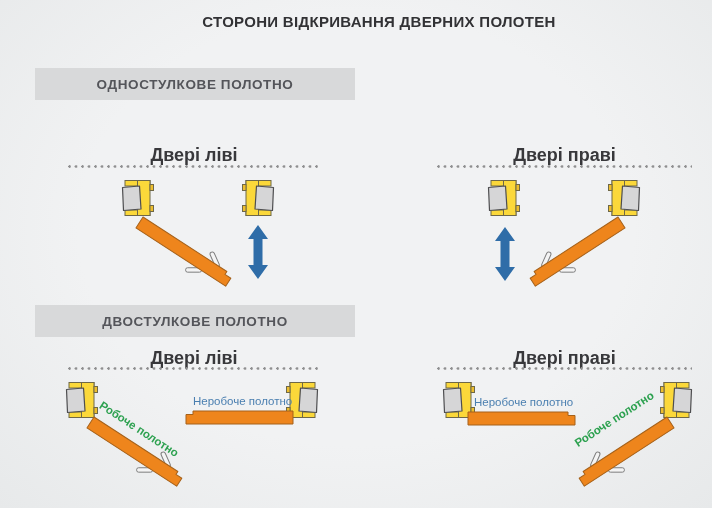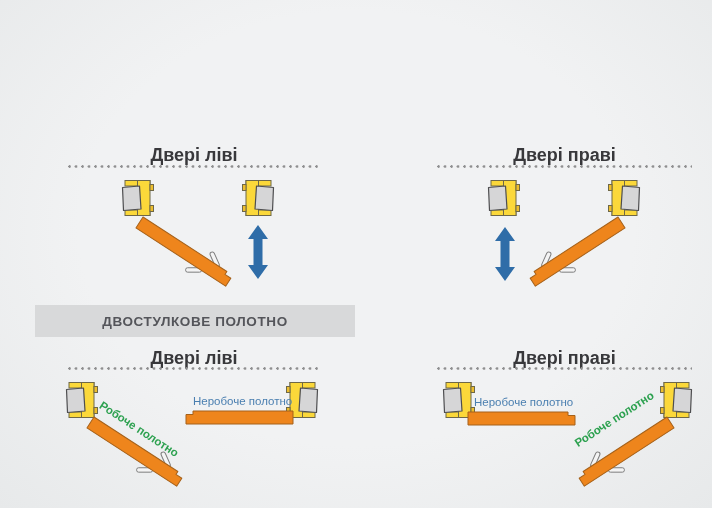--- a/index.html
+++ b/index.html
@@ -97,21 +97,25 @@
     <use href="#frame" transform="translate(318,382) scale(-1,1)"></use>
     <use href="#doorh" transform="translate(94,417) rotate(33)"></use>
     <use href="#door" transform="translate(293,411) scale(-1,1)"></use>
 
     <use href="#frame" transform="translate(443,382)"></use>
     <use href="#frame" transform="translate(692,382) scale(-1,1)"></use>
     <use href="#door" transform="translate(468,412)"></use>
     <use href="#doorh" transform="translate(667,417) scale(-1,1) rotate(33)"></use>
   </svg>
 
+  <div class="main-title">СТОРОНИ ВІДКРИВАННЯ ДВЕРНИХ ПОЛОТЕН</div>
 
+  <div class="band band-1">
+    <span>ОДНОСТУЛКОВЕ ПОЛОТНО</span>
+  </div>
   <div class="band band-2">
     <span>ДВОСТУЛКОВЕ ПОЛОТНО</span>
   </div>
 
   <div class="diagram-title dt-r1l">Двері ліві</div>
   <div class="diagram-title dt-r1r">Двері праві</div>
   <div class="diagram-title dt-r2l">Двері ліві</div>
   <div class="diagram-title dt-r2r">Двері праві</div>
 
   <div class="dotline dl-r1l"></div>

